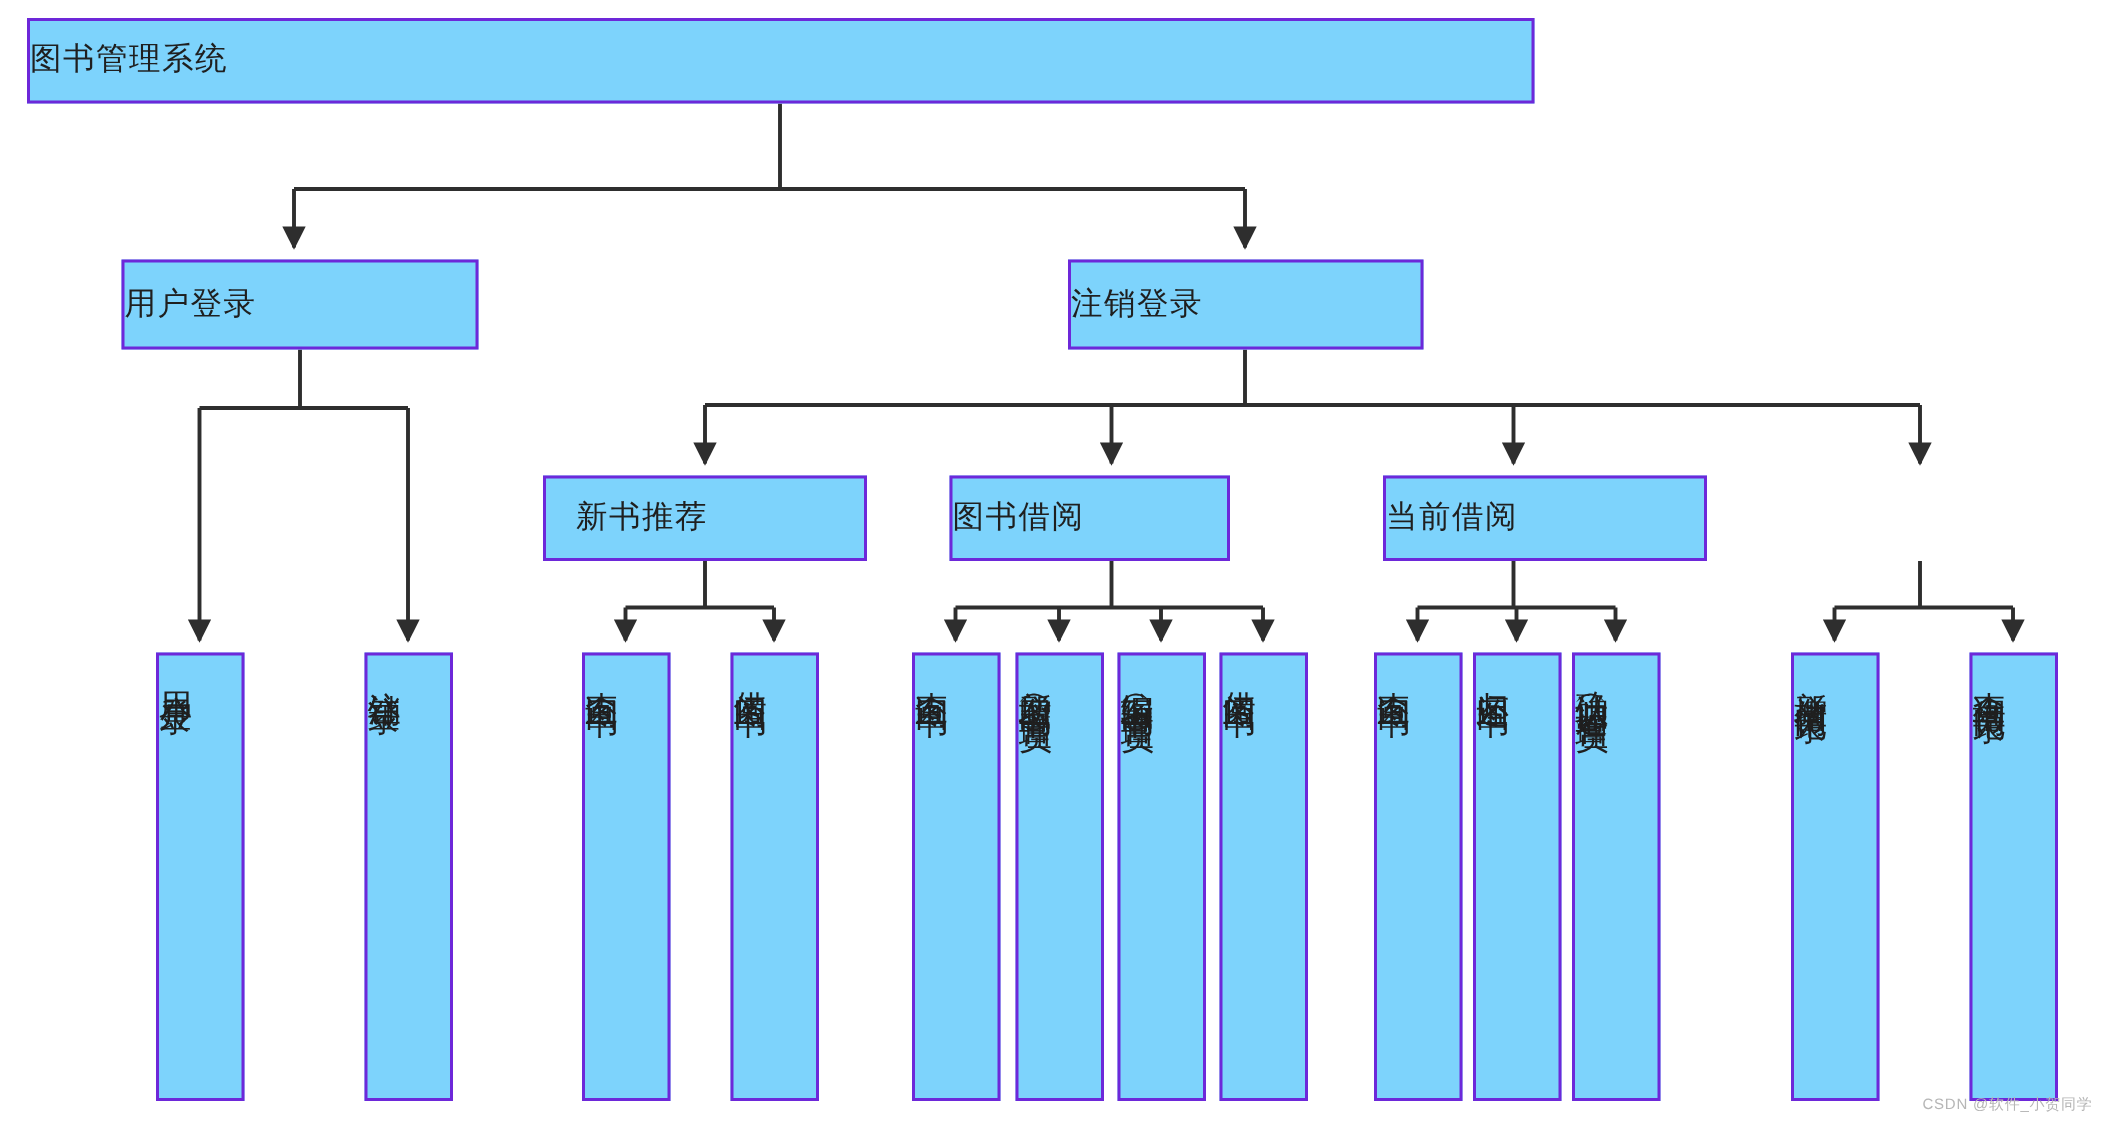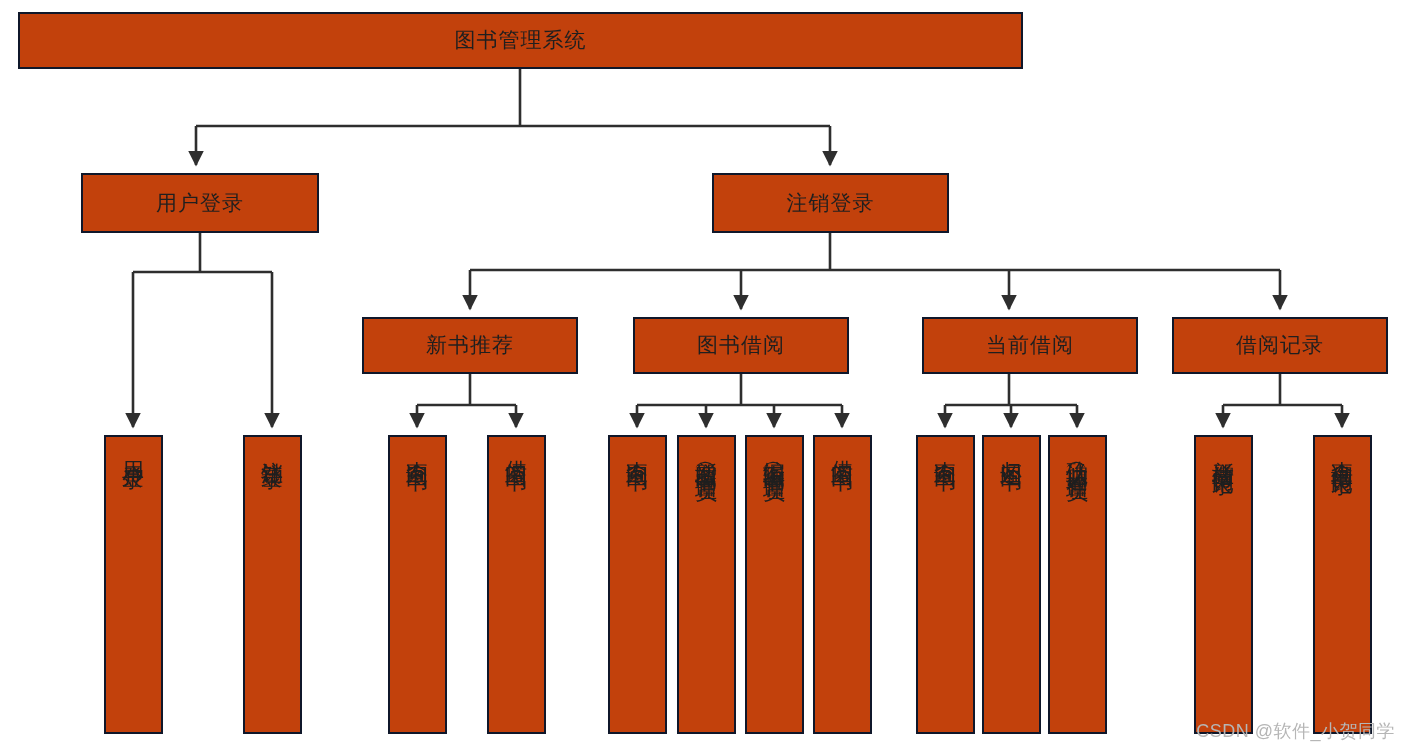--- a/index.html
+++ b/index.html
@@ -18,25 +18,24 @@
   svg#wires{
     position:absolute;
     left:0; top:0;
     width:1405px;
     height:747px;
     pointer-events:none;
   }
   .node{
     position:absolute;
     box-sizing:border-box;
-    background:#c2410c;
-    border:2px solid #0f172a;
+    background:#7dd3fc;
+    border:2px solid #6d28d9;
     display:flex;
     align-items:center;
-    justify-content:center;
     text-align:center;
     z-index:2;
   }
   .node .label{
     font-size:21px;
     line-height:1.15;
     letter-spacing:1px;
     color:#1f1f1f;
     white-space:nowrap;
   }
@@ -50,21 +49,21 @@
     font-size:22px;
     line-height:1.05;
     letter-spacing:3px;
     white-space:normal;
     height:auto;
   }
   .watermark{
     position:absolute;
     right:10px;
     bottom:4px;
-    font-size:18px;
+    font-size:10px;
     color:#b6b6b6;
     letter-spacing:0.5px;
     z-index:3;
     white-space:nowrap;
     text-align:right;
   }
 </style>
 </head>
 <body>
 
@@ -124,31 +123,28 @@
     <span class="label">图书管理系统</span>
   </div>
 
   <div class="node" style="left:81px;top:173px;width:238px;height:60px;">
     <span class="label">用户登录</span>
   </div>
   <div class="node" style="left:712px;top:173px;width:237px;height:60px;">
     <span class="label">注销登录</span>
   </div>
 
-  <div class="node" style="left:362px;top:317px;width:216px;height:57px;">
+  <div class="node" style="left:362px;top:317px;width:216px;height:57px;padding-left:20px;">
     <span class="label">新书推荐</span>
   </div>
-  <div class="node" style="left:633px;top:317px;width:216px;height:57px;">
+  <div class="node" style="left:633px;top:317px;width:187px;height:57px;">
     <span class="label">图书借阅</span>
   </div>
   <div class="node" style="left:922px;top:317px;width:216px;height:57px;">
     <span class="label">当前借阅</span>
-  </div>
-  <div class="node" style="left:1172px;top:317px;width:216px;height:57px;">
-    <span class="label">借阅记录</span>
   </div>
 
   <div class="node vertical" style="left:104px;top:435px;width:59px;height:299px;">
     <span class="label">用户登录</span>
   </div>
   <div class="node vertical" style="left:243px;top:435px;width:59px;height:299px;">
     <span class="label">注销登录</span>
   </div>
 
   <div class="node vertical" style="left:388px;top:435px;width:59px;height:299px;">

